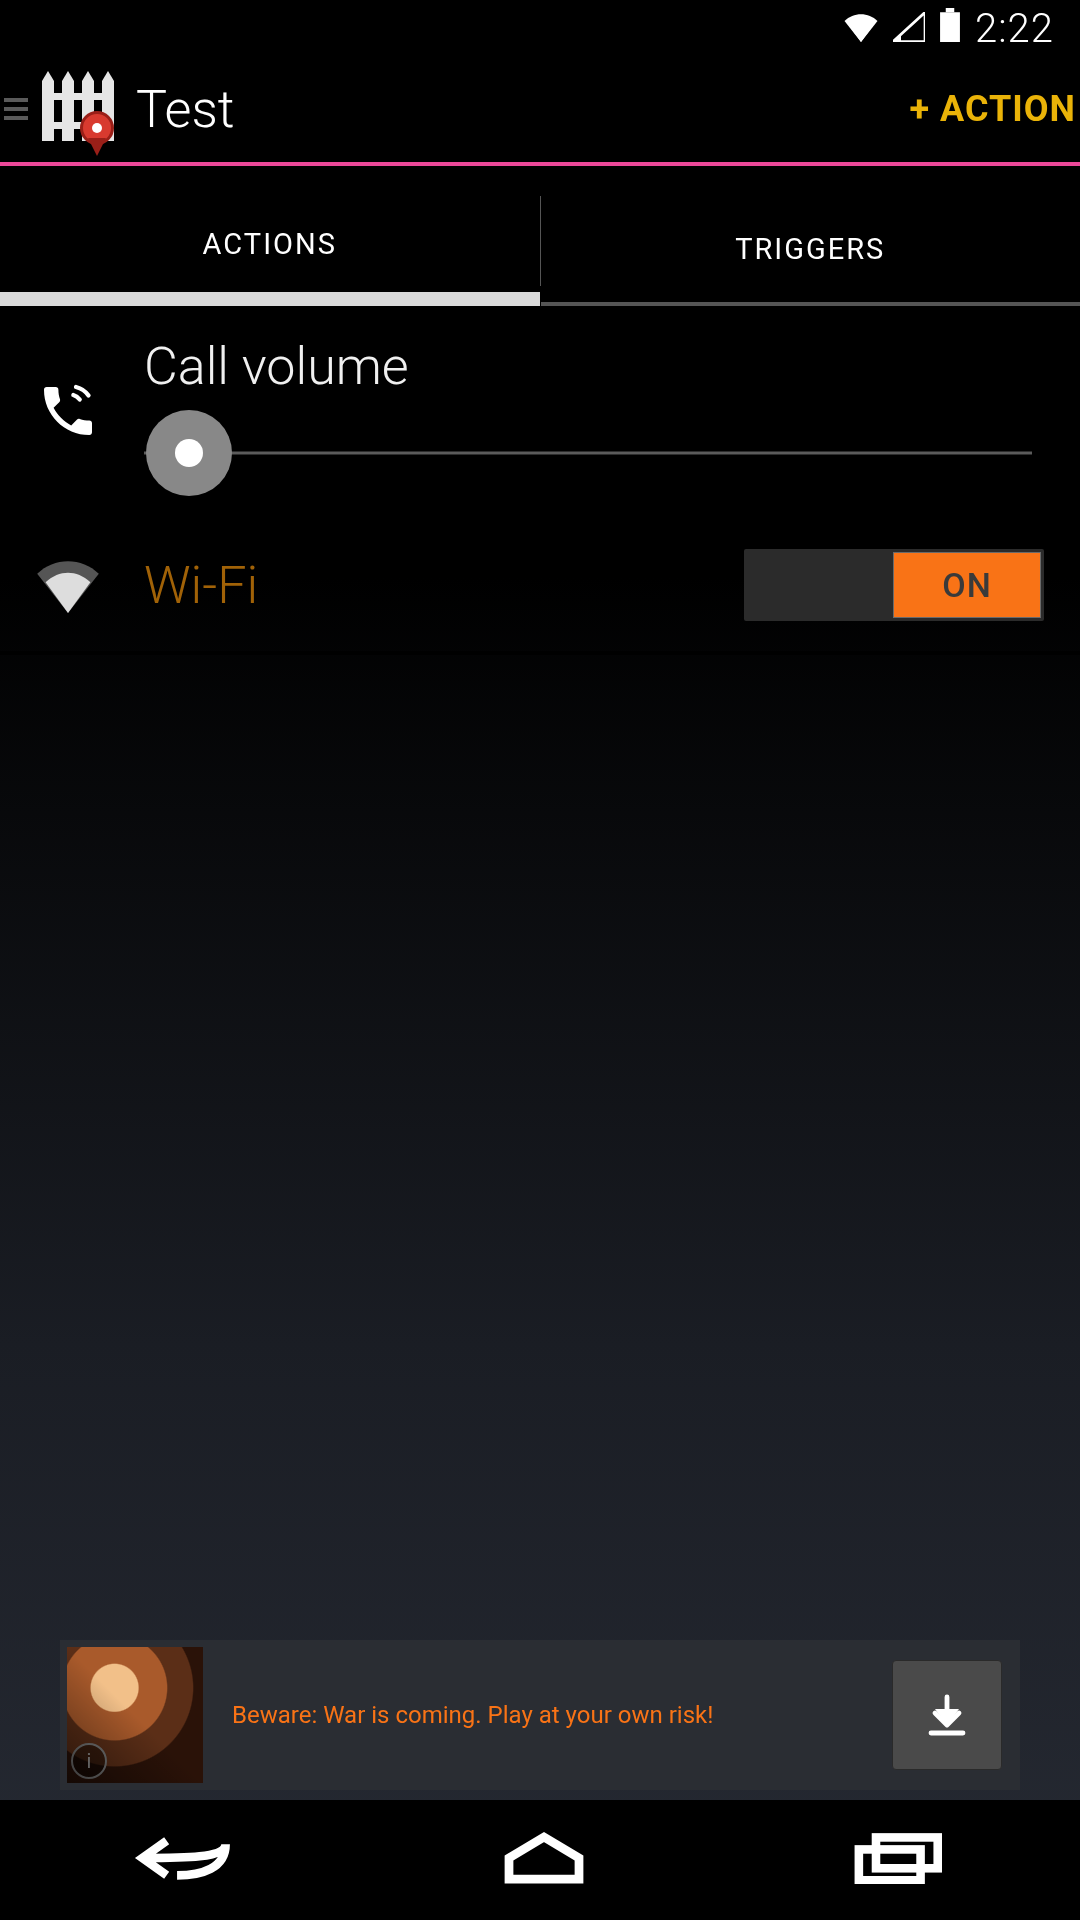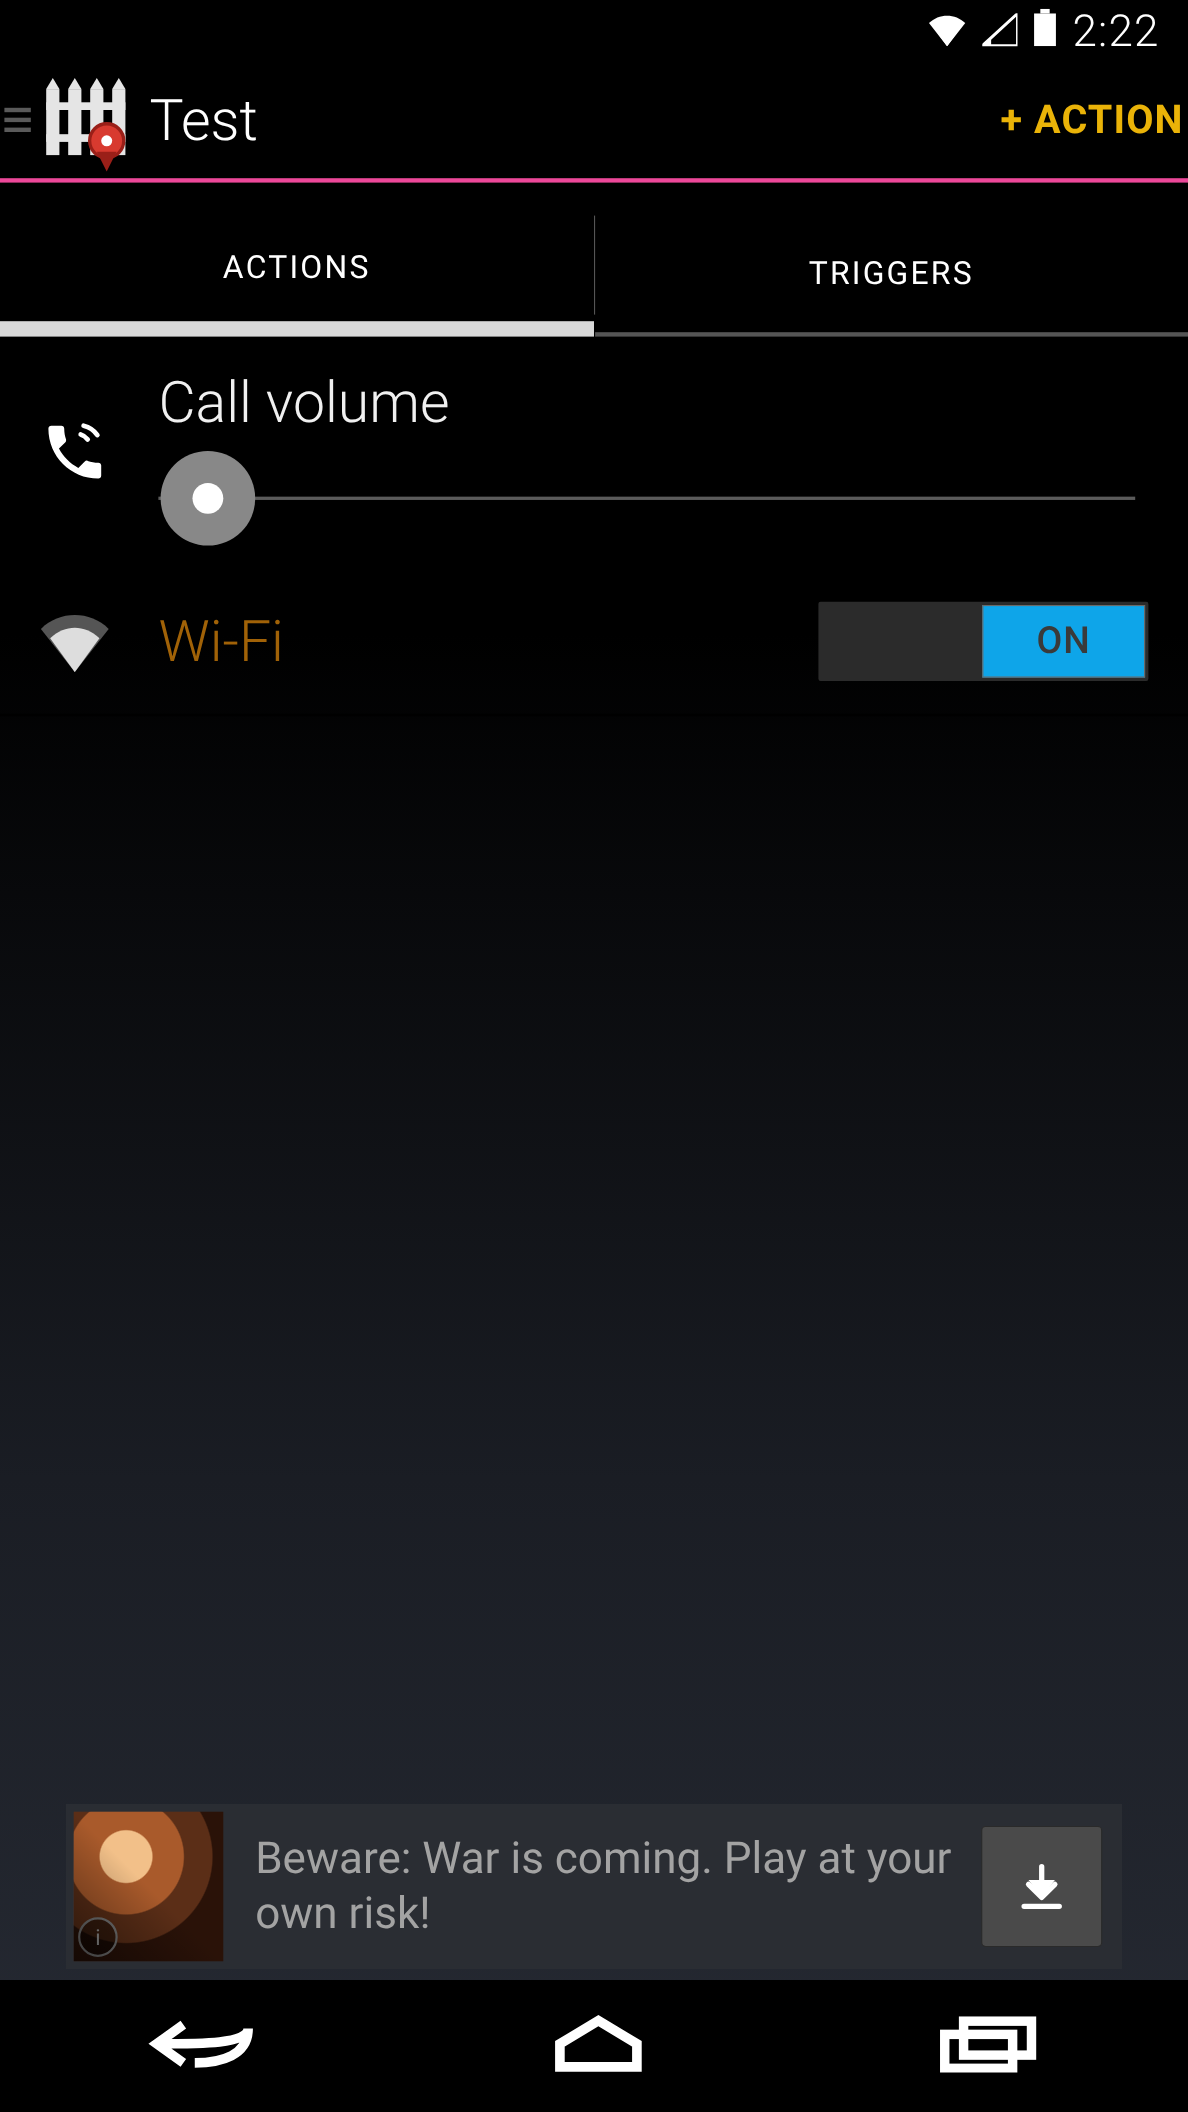--- a/index.html
+++ b/index.html
@@ -132,21 +132,21 @@
     align-self: flex-start;
     margin-top: 0;
   }
 
   
   .list { }
   .list-item {
     display: flex;
     align-items: center;
     padding: 30px 36px 30px 28px;
-    border-bottom: 2px solid #000000;
+    border-bottom: 4px solid #000000;
     gap: 36px;
   }
   .li-icon {
     width: 80px;
     display: flex; align-items: center; justify-content: center;
   }
   .li-content { flex: 1; }
   .li-title {
     font-size: 52px;
     font-weight: 300;
@@ -189,21 +189,21 @@
     display: flex;
     border-radius: 2px;
   }
   .toggle-half {
     flex: 1;
     display: flex; align-items: center; justify-content: center;
     font-size: 34px;
     letter-spacing: 1px;
   }
   .toggle-half.on {
-    background: #0ea5e9;
+    background: #f97316;
     color: #3a3a3a;
     font-weight: 500;
     border: 1px solid #6a6a6a;
     margin: 3px;
   }
 
   
   .ad {
     position: absolute;
     left: 60px; right: 60px;
@@ -231,23 +231,23 @@
     left: 4px; bottom: 4px;
     width: 36px; height: 36px;
     border: 2px solid #777;
     border-radius: 50%;
     display: flex; align-items: center; justify-content: center;
     color: #999; font-size: 20px;
     background: rgba(0,0,0,.4);
   }
   .ad-text {
     flex: 1;
-    font-size: 40px;
+    font-size: 24px;
     line-height: 1.25;
-    color: #a3a3a3;
+    color: #f97316;
     overflow: hidden;
     max-height: 100px;
   }
   .ad-btn {
     width: 110px; height: 110px;
     background: #4a4a4a;
     border: 1px solid #2a2a2a;
     border-radius: 4px;
     display: flex; align-items: center; justify-content: center;
   }

